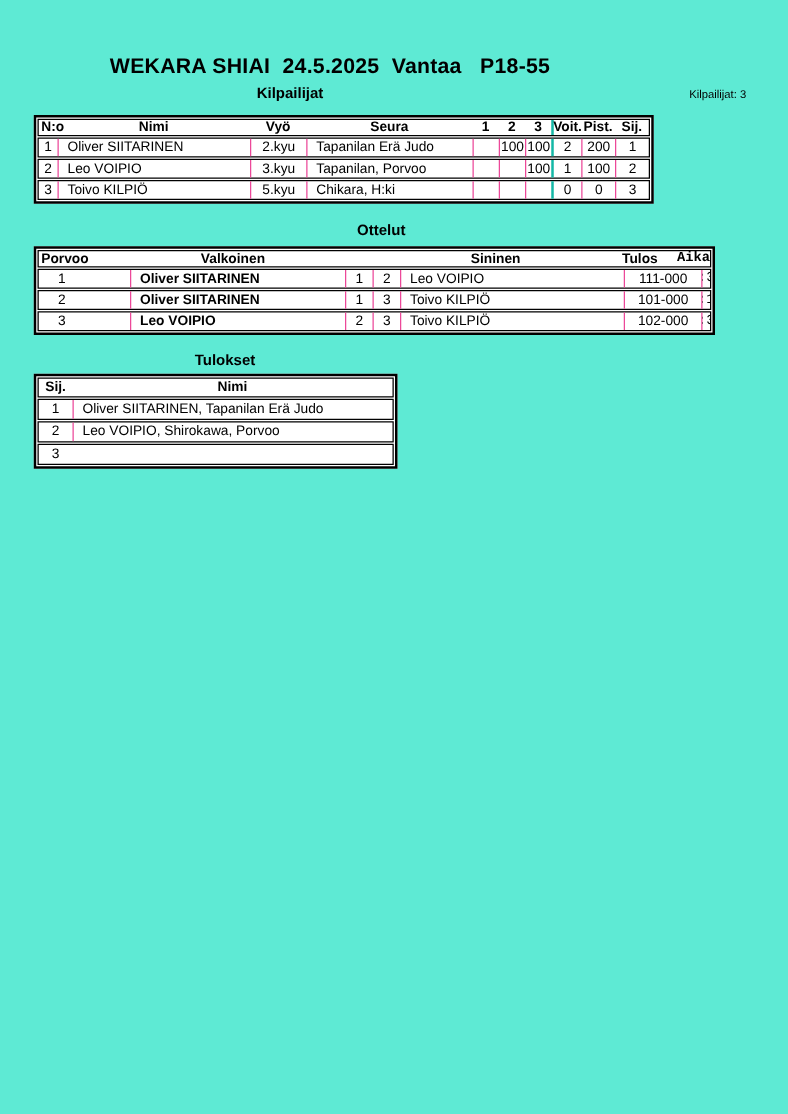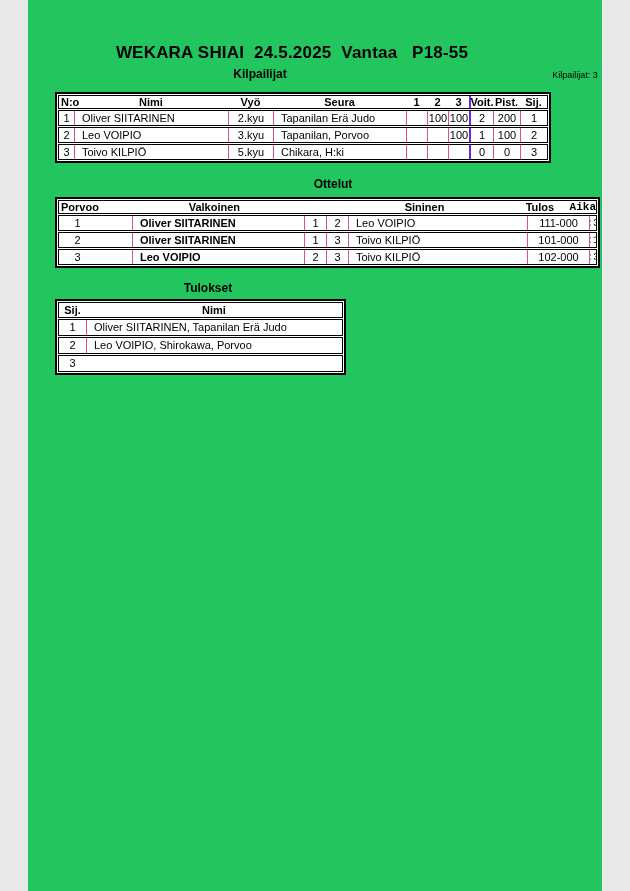--- a/index.html
+++ b/index.html
@@ -1,33 +1,33 @@
 <!DOCTYPE html>
 <html><head>
 <meta charset="utf-8">
 <style>
   html,body{margin:0;padding:0;background:#e8e8e8;}
   .page{
-    position:relative;width:574px;height:891px;background:#22c55e;
+    position:relative;width:630px;height:891px;background:#5eead4;
     font-family:"Liberation Sans","DejaVu Sans",sans-serif;color:#000;
     overflow:hidden;margin:0 auto;
   }
   .doc-title{
     position:absolute;top:43px;left:0;width:528px;text-align:center;
     font-size:17px;font-weight:bold;white-space:pre;letter-spacing:0.2px;
   }
   .sec-title{
     position:absolute;width:200px;text-align:center;
     font-size:12px;font-weight:bold;white-space:pre;
   }
   .sec-kilpailijat{top:67px;left:132px;}
   .sec-ottelut{top:177px;left:205px;}
   .sec-tulokset{top:281px;left:80px;}
   .count-label{
-    position:absolute;top:70px;left:497px;width:100px;text-align:center;
+    position:absolute;top:70px;left:497px;width:100px;text-align:right;
     font-size:9px;
   }
   .tbl{
     position:absolute;box-sizing:border-box;background:#fff;
     border:2px solid #000;padding:1px;
     display:flex;flex-direction:column;gap:1px;
   }
   .tbl1{left:27px;top:92px;width:496px;}
   .tbl2{left:27px;top:197px;width:545px;}
   .tbl3{left:27px;top:299px;width:291px;}
@@ -38,21 +38,21 @@
   .tbl3 .brow{height:17px;}
   .c{
     display:flex;align-items:center;justify-content:center;
     box-sizing:border-box;font-size:11px;line-height:1;
     white-space:nowrap;overflow:hidden;
   }
   .hrow .c{overflow:visible;}
   .c.left{justify-content:flex-start;padding-left:7px;}
   .c.hleft{justify-content:flex-start;padding-left:2px;}
   .bdl{border-left:1px solid #ec4899;}
-  .thick{border-left:2px solid #6d28d9;}
+  .thick{border-left:2px solid #14b8a6;}
   .bold{font-weight:bold;}
   
   .w-no{width:15px;}.w-nimi{width:154px;}.w-vyo{width:45px;}.w-seura{width:133px;}
   .w-r{width:21px;}.w-voit{width:24px;}.w-pist{width:27px;}.w-sij{flex:1;}
   
   .w-ottelu{width:37px;}.w-valk{width:172px;margin-left:36px;}.w-n{width:22px;}
   .w-sin{width:179px;}.w-tulos{width:62px;}.w-aika{flex:1;font-family:Liberation Mono, monospace;}
   
   .w-sij3{width:27px;}.w-nimi3{flex:1;}
 </style>

